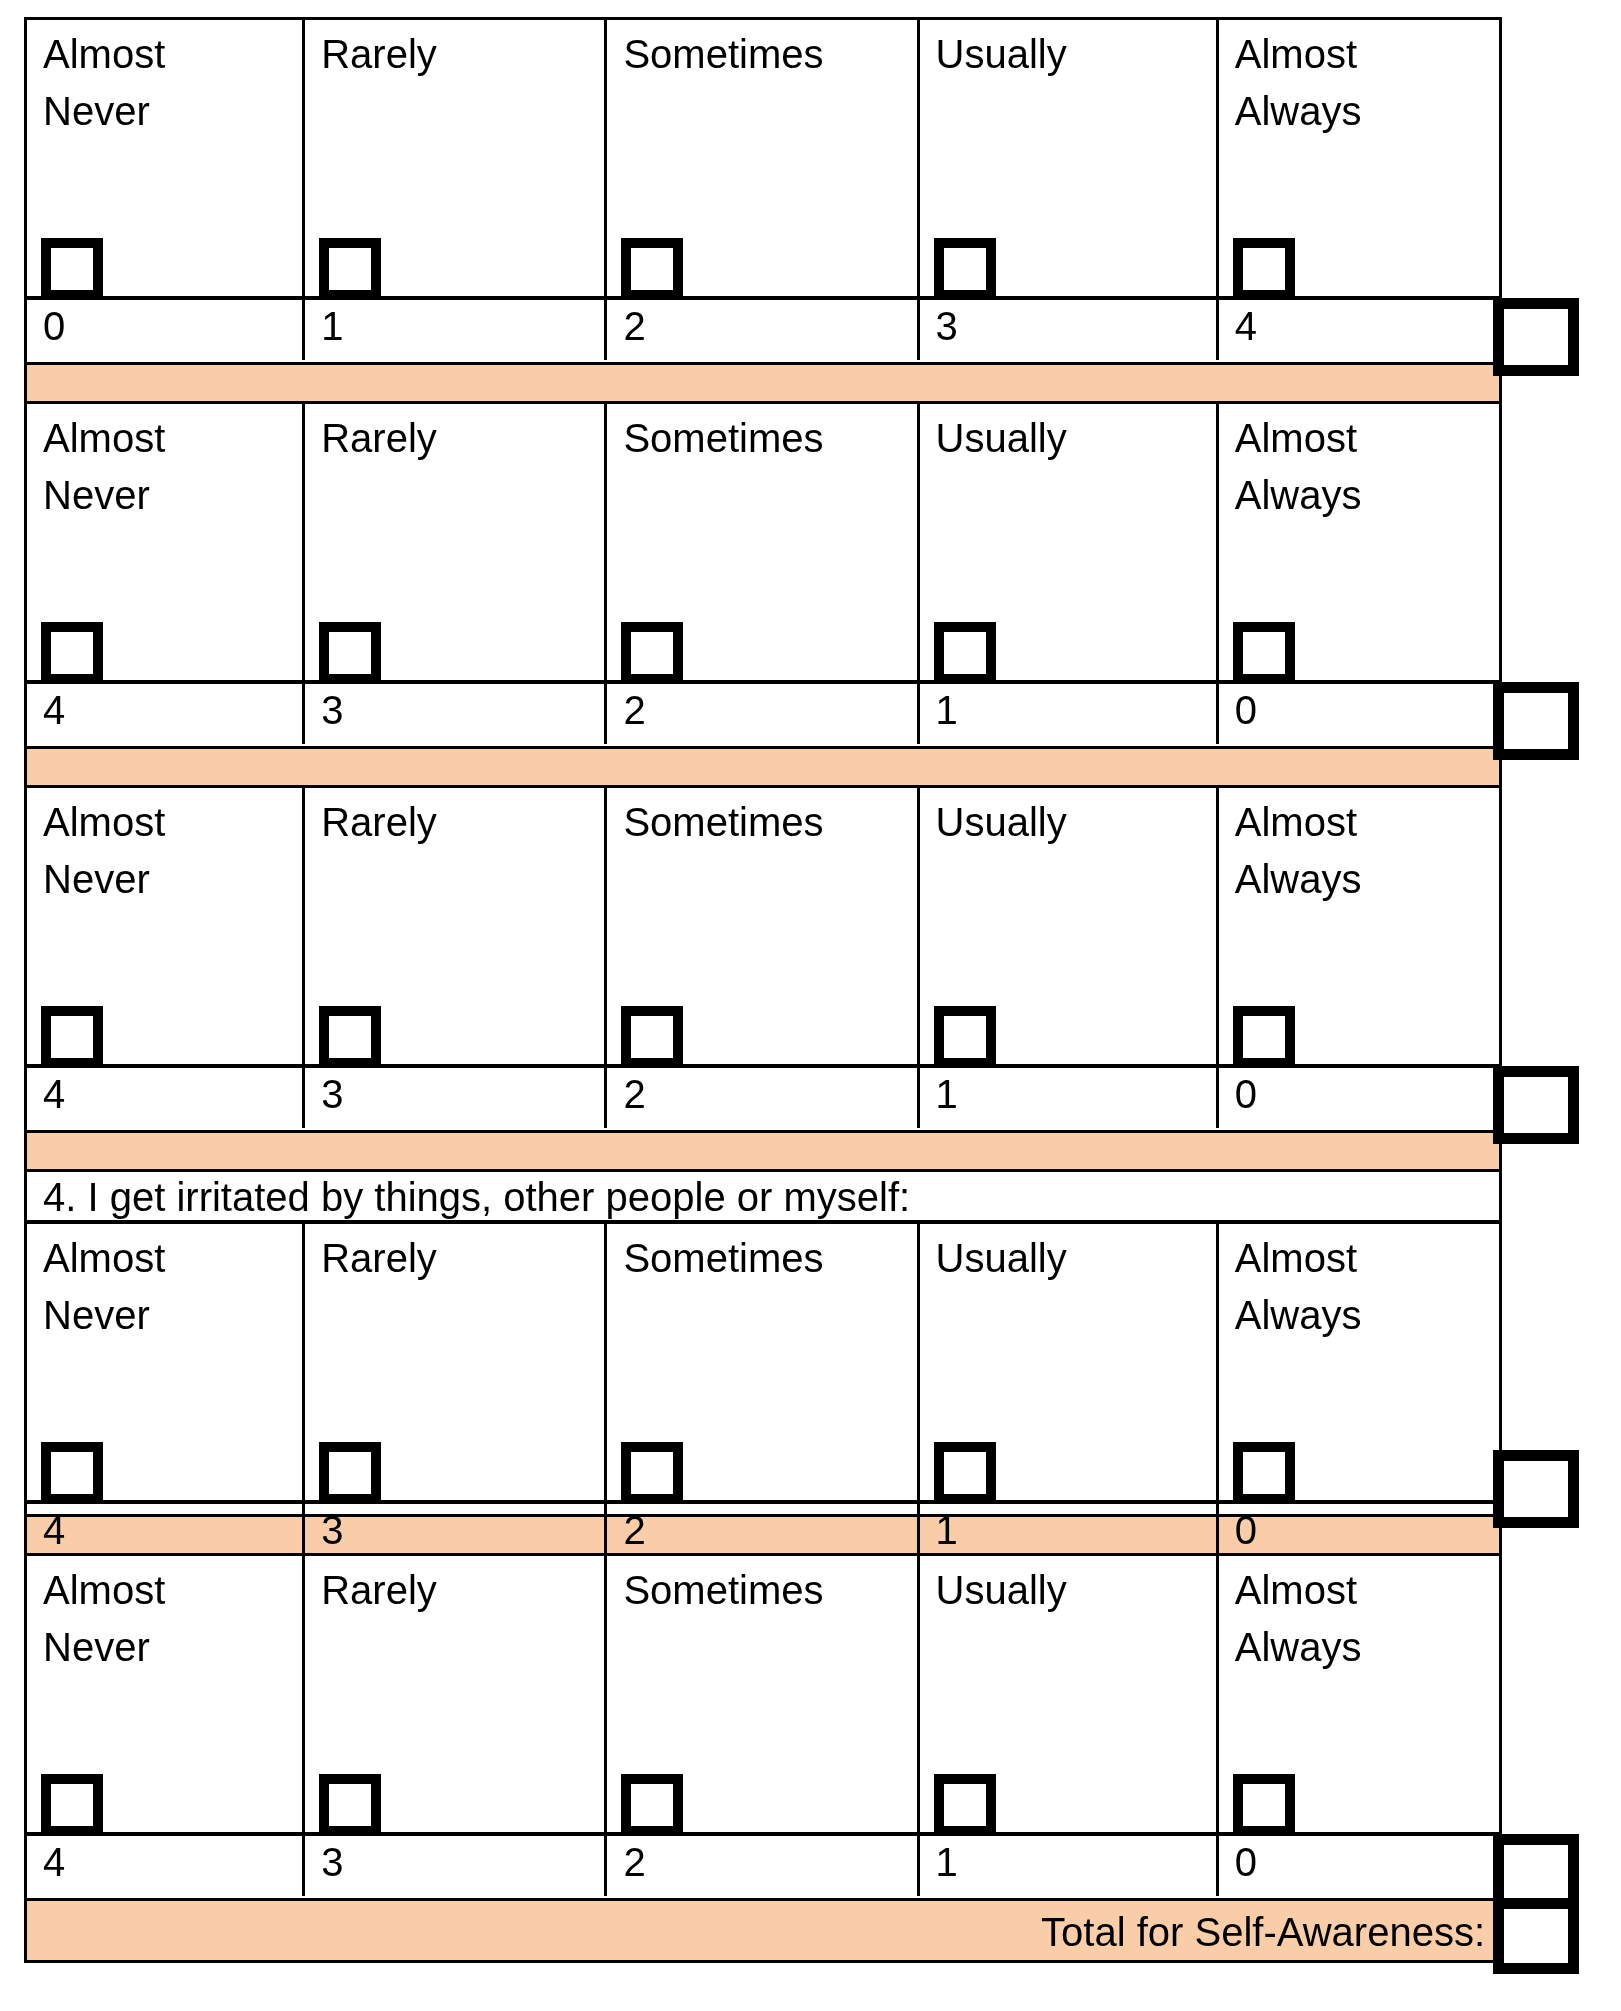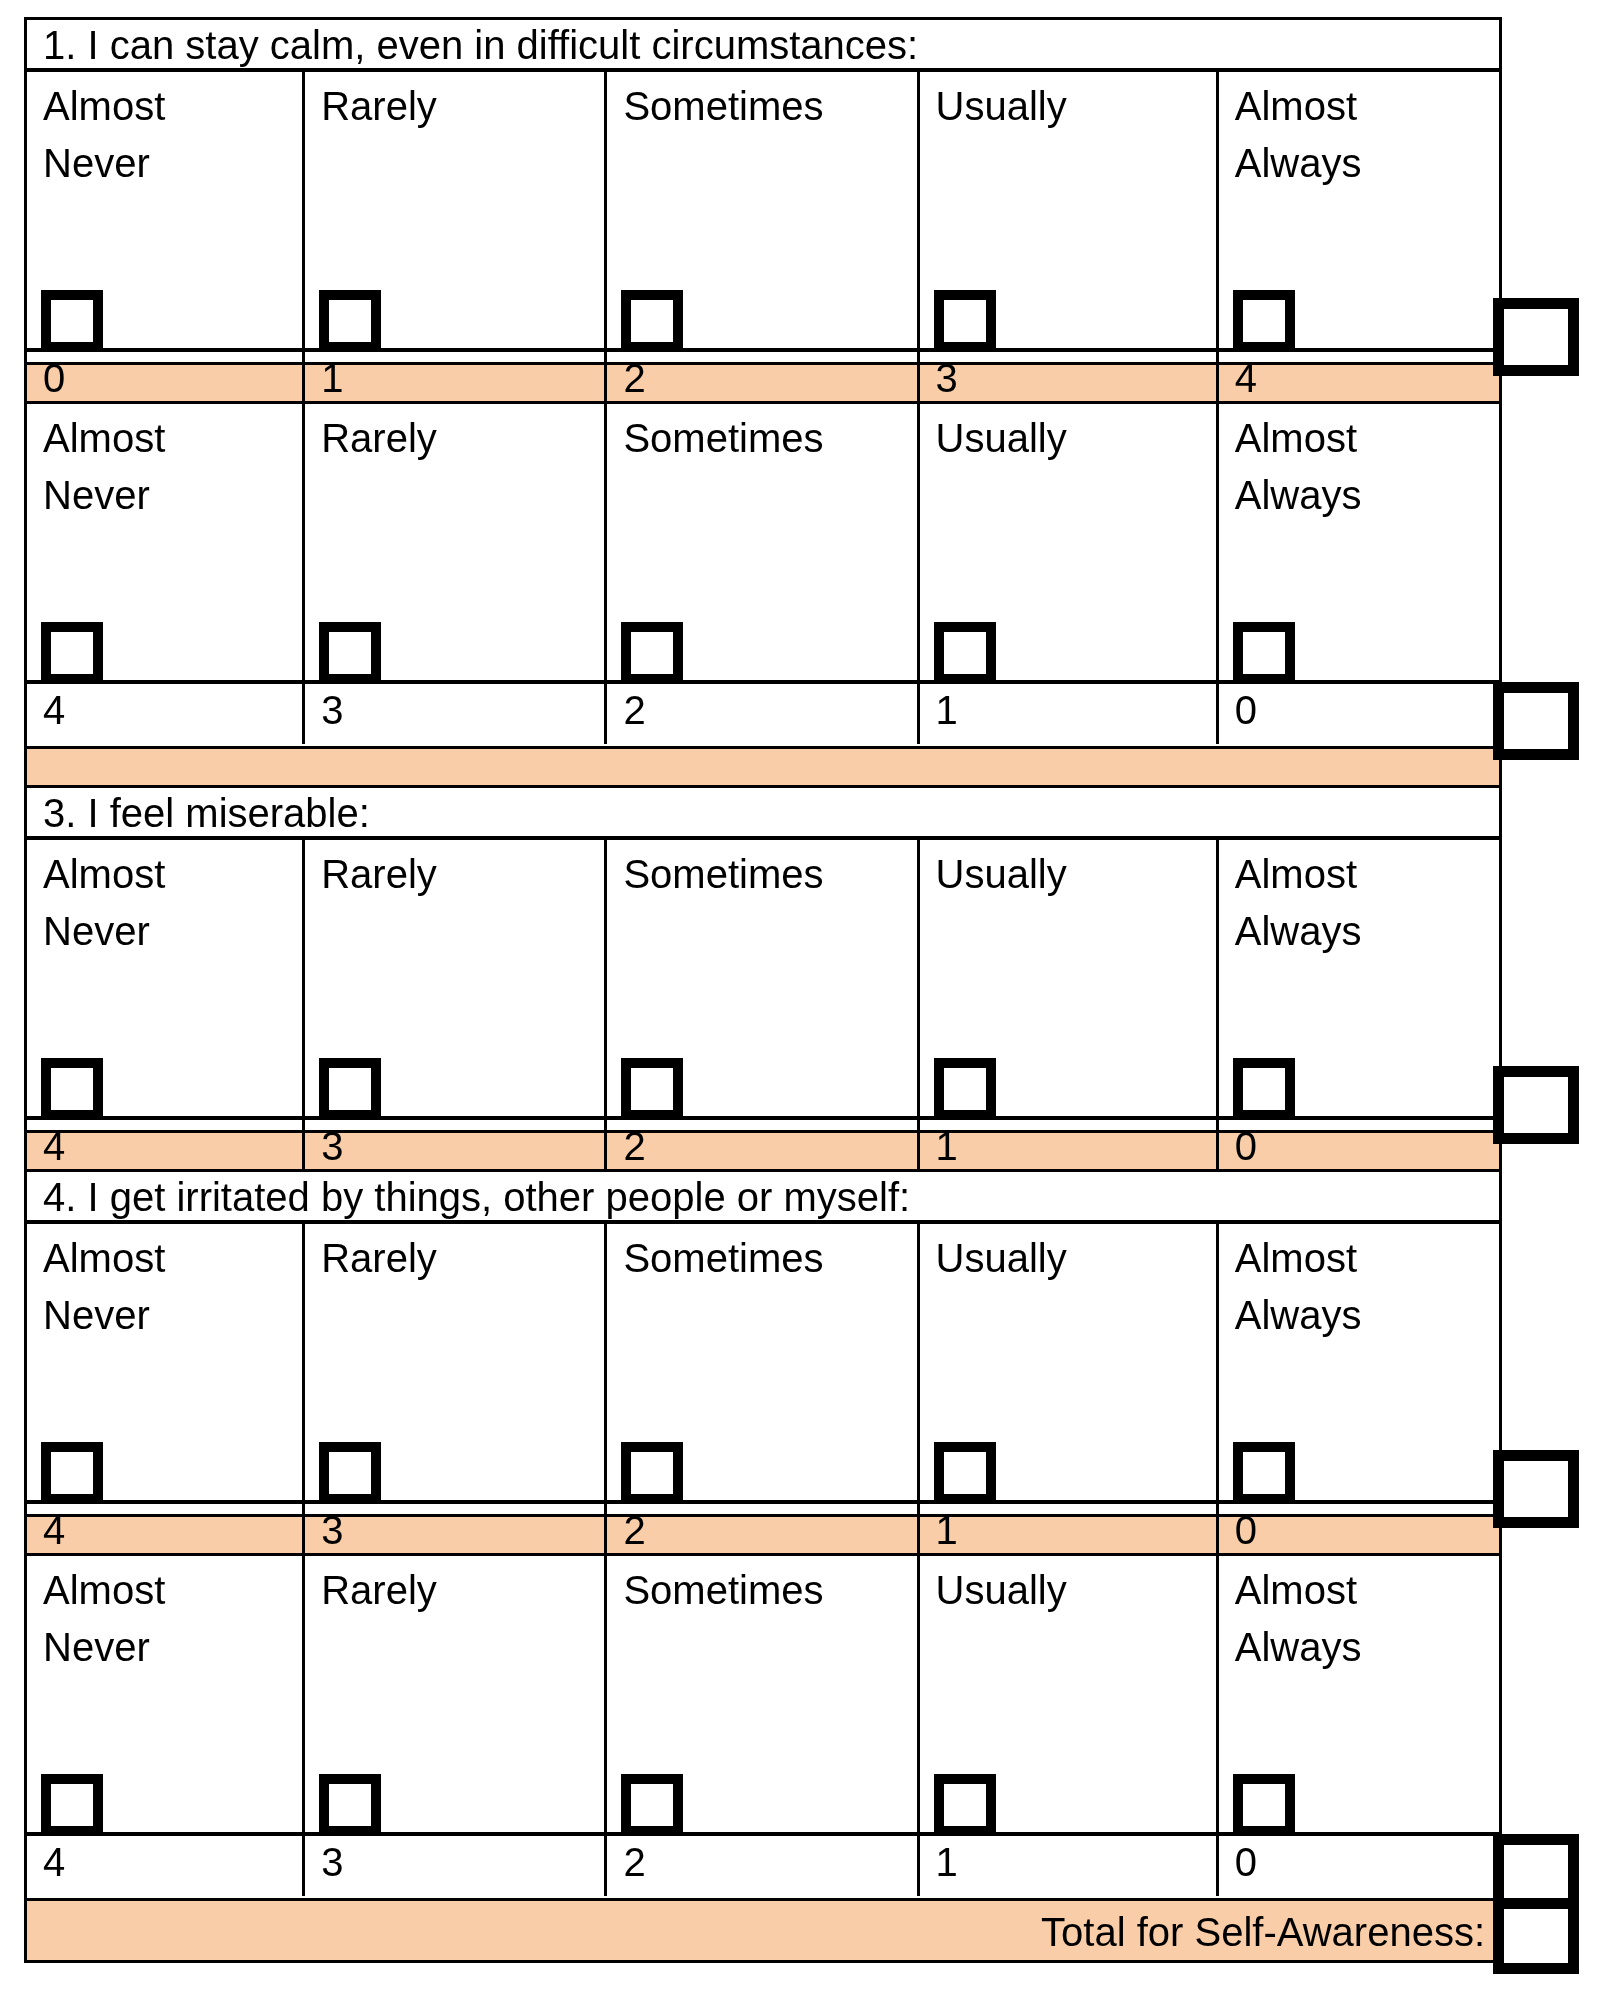--- a/index.html
+++ b/index.html
@@ -124,21 +124,20 @@
   .boxcell{ position:absolute; left:0; width:100%; height:50%; top:0; }
   .boxcell.bottom{ top:50%; }
 </style>
 </head>
 <body>
 
 <div class="page">
   <div class="stack">
 
     <div class="qtable">
-      <div class="qtitle">1. I can stay calm, even in difficult circumstances:</div>
       <div class="cols qoptions">
         <div class="opt">
           <span class="optlabel">Almost Never</span>
           <span class="checkbox"></span>
         </div>
         <div class="opt">
           <span class="optlabel">Rarely</span>
           <span class="checkbox"></span>
         </div>
         <div class="opt">
@@ -193,21 +192,20 @@
         <div class="num">3</div>
         <div class="num">2</div>
         <div class="num">1</div>
         <div class="num">0</div>
       </div>
       <div class="scorebox"></div>
     </div>
     <div class="sep"></div>
 
     <div class="qtable">
-      <div class="qtitle">3. I feel miserable:</div>
       <div class="cols qoptions">
         <div class="opt">
           <span class="optlabel">Almost Never</span>
           <span class="checkbox"></span>
         </div>
         <div class="opt">
           <span class="optlabel">Rarely</span>
           <span class="checkbox"></span>
         </div>
         <div class="opt">

